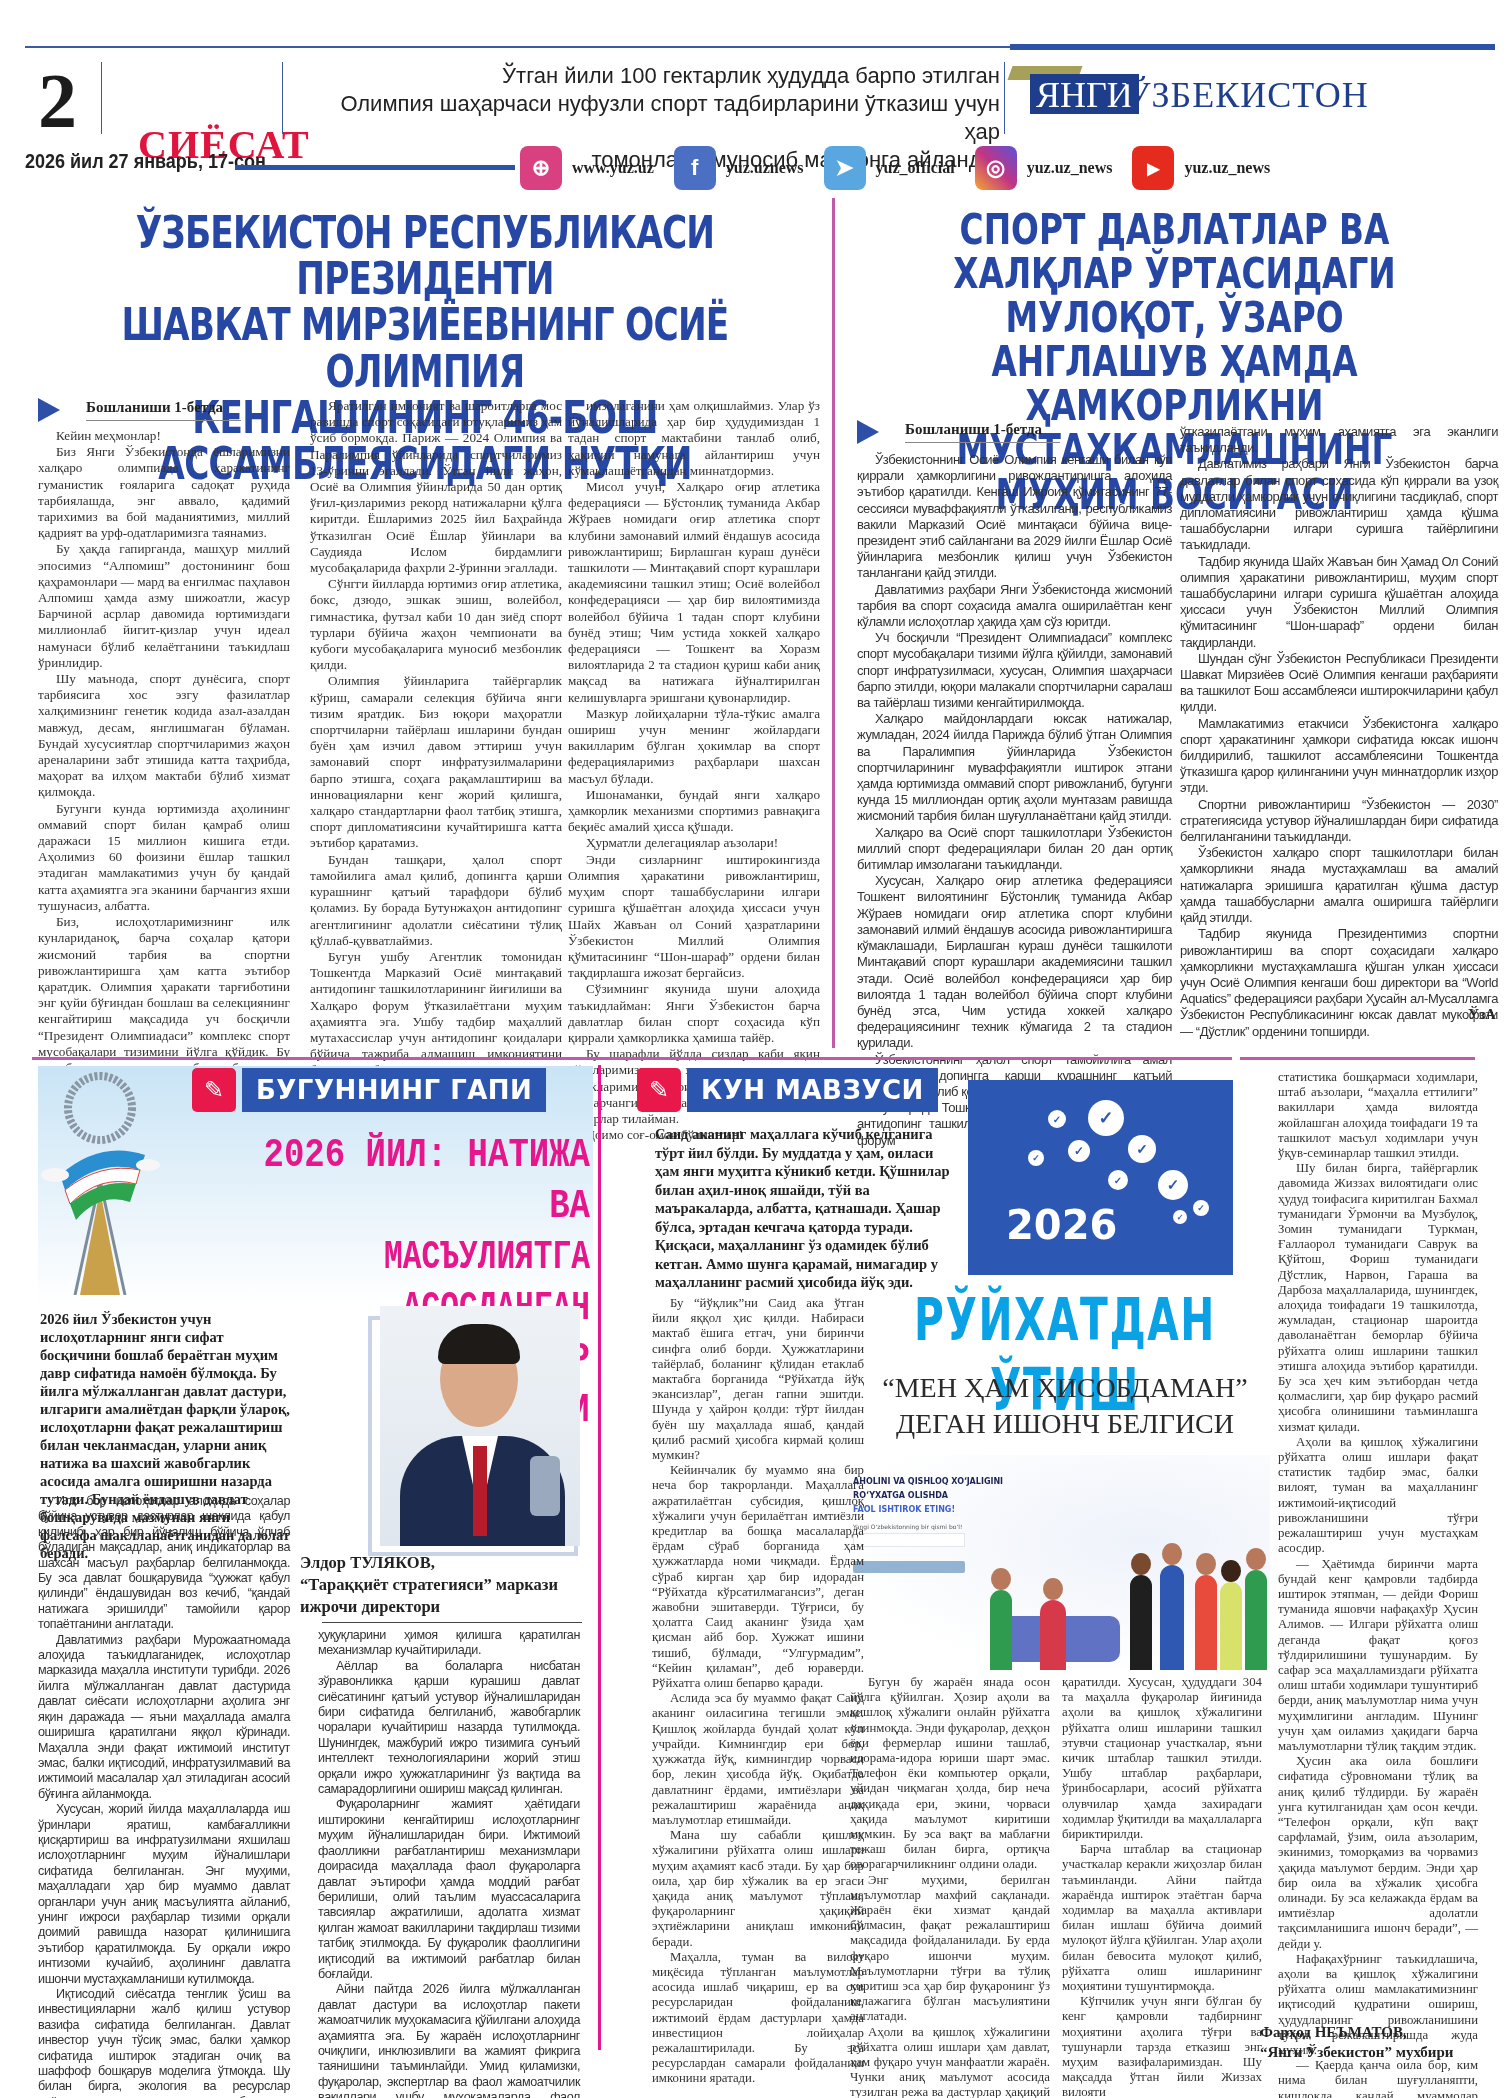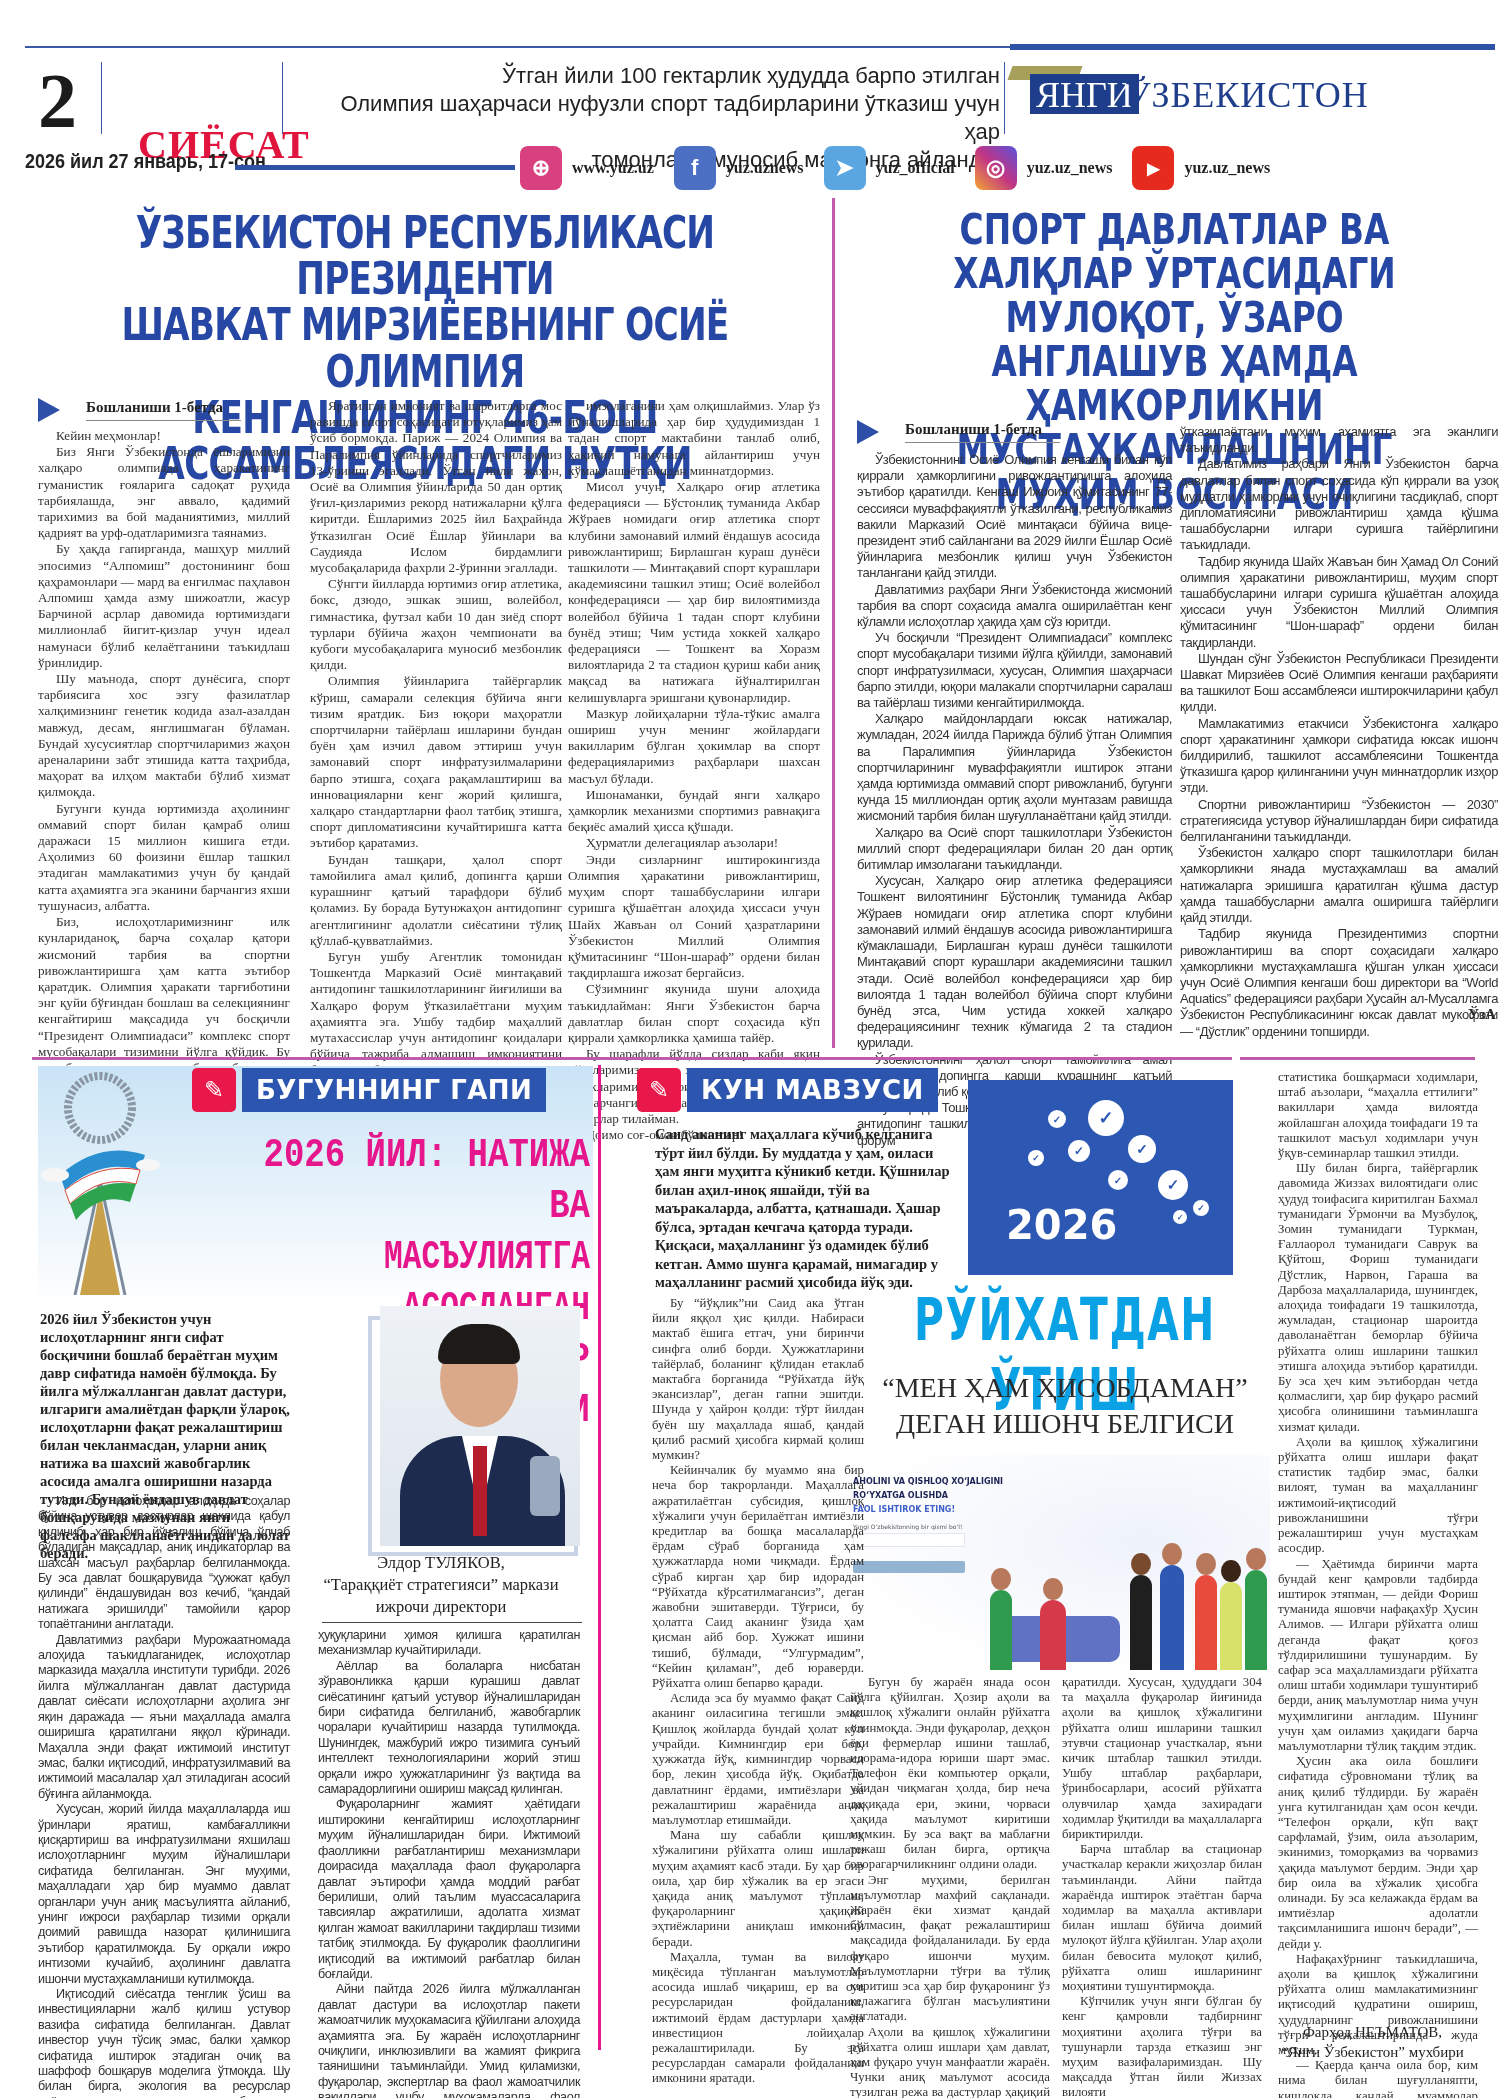--- a/index.html
+++ b/index.html
@@ -48,21 +48,21 @@
   .lead { position: absolute; font-weight: bold; color: #222; font-family: "Liberation Serif", serif; }
   .photo { position: absolute; left: 380px; top: 1306px; width: 200px; height: 240px; background: #d7e2ee; }
   .photo .frame { position: absolute; left: -12px; top: 10px; width: 210px; height: 240px; border: 4px solid #c8d4e6; }
   .photo .inner { position: absolute; left: 0; top: 0; width: 200px; height: 240px; background: linear-gradient(180deg,#eef2f6 0%,#dfe6ee 100%); overflow: hidden; }
   .photo .face { position: absolute; left: 60px; top: 25px; width: 78px; height: 96px; border-radius: 50%; background: #d9a98a; }
   .photo .hair { position: absolute; left: 58px; top: 18px; width: 82px; height: 40px; border-radius: 40px 40px 8px 8px; background: #1d1a18; }
   .photo .suit { position: absolute; left: 20px; top: 130px; width: 165px; height: 120px; border-radius: 60px 60px 0 0; background: #1d2b4f; }
   .photo .shirt { position: absolute; left: 82px; top: 130px; width: 36px; height: 80px; background: #fff; clip-path: polygon(0 0,100% 0,50% 100%); }
   .photo .tie { position: absolute; left: 93px; top: 140px; width: 14px; height: 90px; background: #b71c2a; }
   .photo .mic { position: absolute; left: 150px; top: 150px; width: 30px; height: 60px; background: #9aa9bd; border-radius: 6px; }
-  .byline { position: absolute; text-align: center; font-weight: normal; font-size: 16.5px; line-height: 22px; color: #222; }
+  .byline { position: absolute; text-align: left; font-weight: bold; font-size: 16.5px; line-height: 22px; color: #222; }
   .byline-rule { position: absolute; height: 1px; background: #444; }
 
   
   .tile-2026 { position: absolute; left: 968px; top: 1080px; width: 265px; height: 195px; background: #2c58b3; overflow: hidden; }
   .tile-2026 .yr { position: absolute; left: 38px; top: 122px; color: #fff; font-family: "DejaVu Sans", sans-serif; font-weight: bold; font-size: 40px; }
   .tile-2026 .bubble { position: absolute; border-radius: 50%; background: #fff; display: flex; align-items: center; justify-content: center; color: #2c58b3; font-weight: bold; }
   .blue-head { position: absolute; left: 850px; top: 1285px; width: 430px; text-align: center; color: #0aa2e4; font-family: "DejaVu Sans Condensed", "DejaVu Sans", sans-serif; font-weight: bold; font-size: 58px; line-height: 70px; letter-spacing: 2px; }
   .sub-head { position: absolute; left: 850px; top: 1370px; width: 430px; text-align: center; color: #2a2a2a; font-family: "Liberation Serif", serif; font-size: 28px; line-height: 36px; }
   .illus { position: absolute; left: 850px; top: 1455px; width: 420px; height: 215px; background: radial-gradient(ellipse at 70% 40%, #eef2fa 0%, #fff 75%); }
   .illus .t1 { position: absolute; left: 3px; top: 20px; font-family: "DejaVu Sans", sans-serif; font-weight: bold; font-size: 8px; color: #1c2455; line-height: 14px; }

